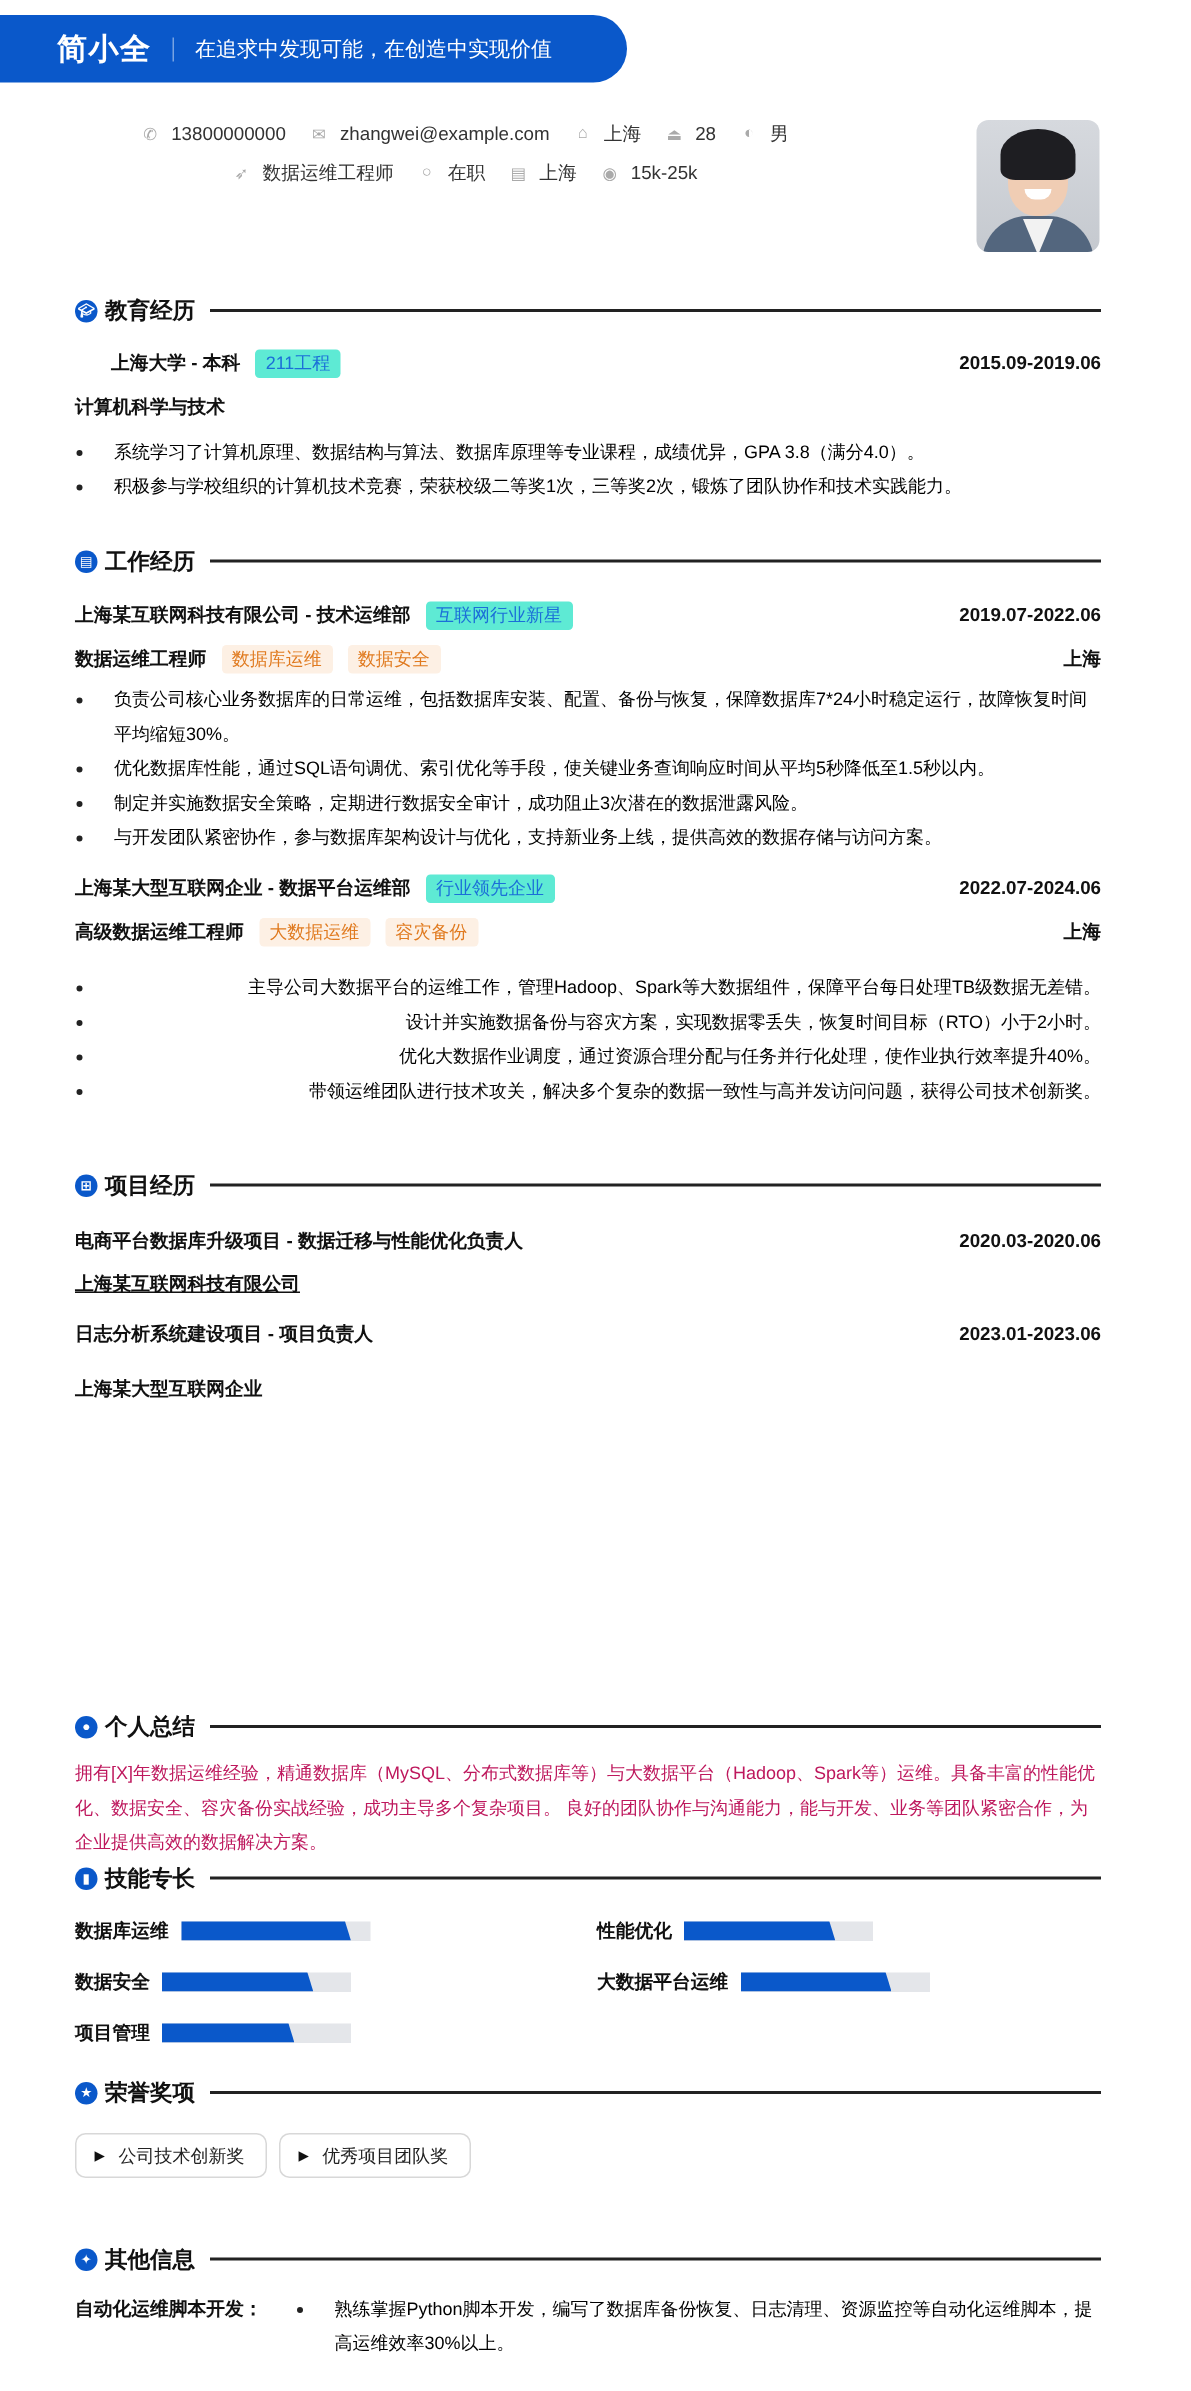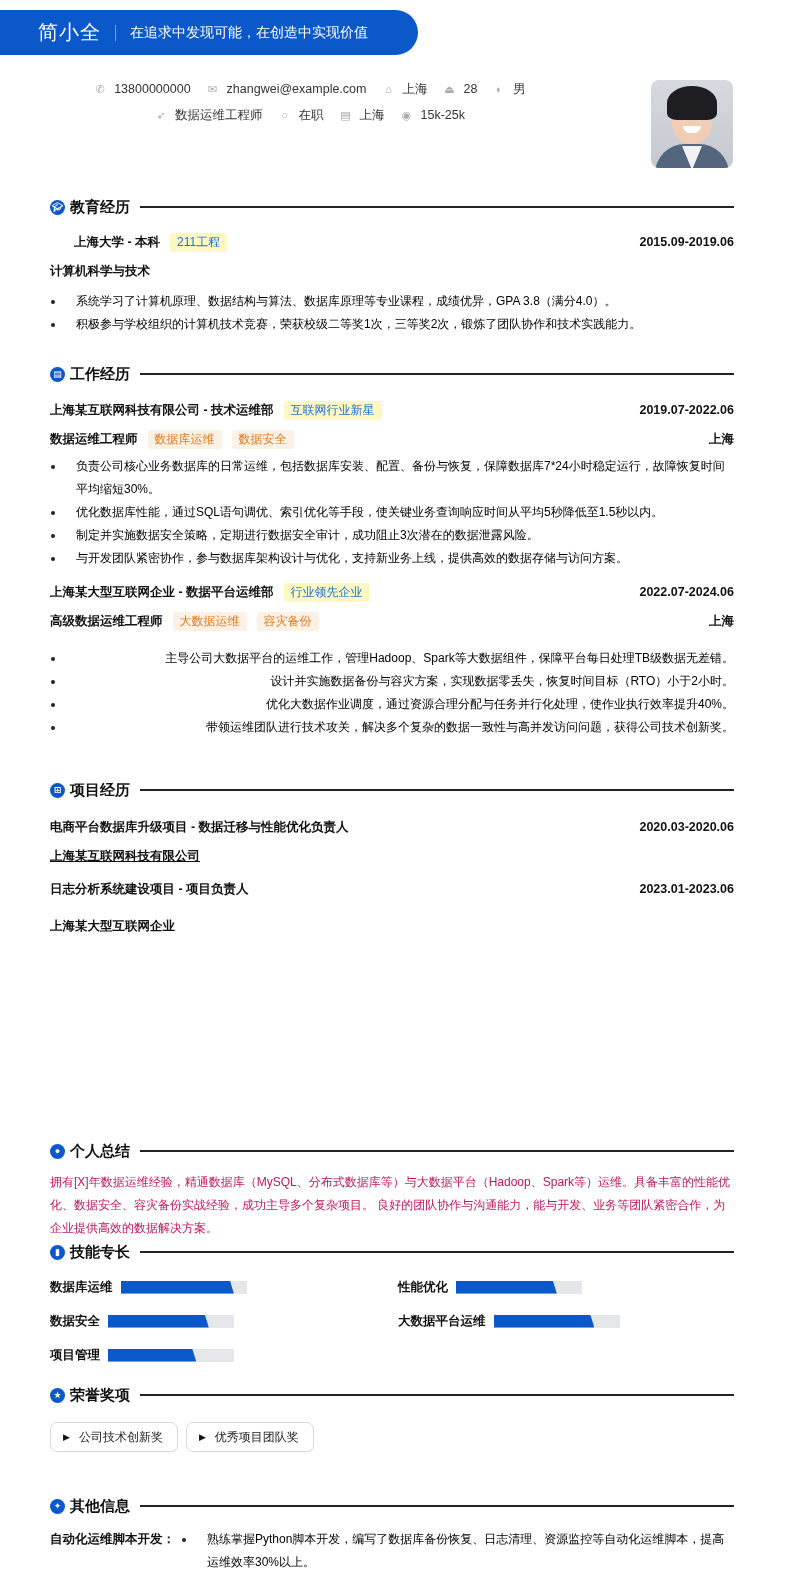--- a/index.html
+++ b/index.html
@@ -1,39 +1,39 @@
 <!DOCTYPE html>
 <html><head>
 <meta charset="utf-8">
 <style>
 *{box-sizing:border-box;margin:0;padding:0;}
 body{width:794px;height:1594px;background:#fff;font-family:"Liberation Sans","DejaVu Sans",sans-serif;color:#1f1f1f;position:relative;overflow:hidden;}
 .banner{position:absolute;left:0;top:10px;width:418px;height:45px;background:#0a58ca;border-radius:0 23px 23px 0;display:flex;align-items:center;padding-left:38px;color:#fff;}
-.banner .name{font-size:20px;font-weight:normal;letter-spacing:1px;}
+.banner .name{font-size:20px;font-weight:bold;letter-spacing:1px;}
 .banner .sep{width:1px;height:16px;background:rgba(255,255,255,.45);margin:0 14px 0 14px;}
 .banner .motto{font-size:14px;}
 .info{position:absolute;left:0;top:78px;width:620px;}
 .info-row{display:flex;justify-content:center;align-items:center;font-size:12.5px;color:#333;height:22px;margin-bottom:4px;}
 .info-item{display:flex;align-items:center;margin:0 8px;}
 .info-item .ic{color:#aaa;font-size:11px;margin-right:8px;width:12px;text-align:center;}
 .photo{position:absolute;left:651px;top:80px;width:82px;height:88px;border-radius:8px;background:linear-gradient(#d6d9de,#c5c9cf);overflow:hidden;}
 .photo .hair{position:absolute;left:16px;top:6px;width:50px;height:34px;background:#1e1e22;border-radius:50% 50% 20% 20%;}
 .photo .face{position:absolute;left:21px;top:16px;width:40px;height:48px;background:#f0cdb4;border-radius:45%;}
 .photo .smile{position:absolute;left:32px;top:46px;width:18px;height:7px;background:#fff;border-radius:0 0 9px 9px;}
 .photo .shirt{position:absolute;left:4px;top:64px;width:74px;height:30px;background:#53667e;border-radius:30px 30px 0 0;}
 .photo .tee{position:absolute;left:31px;top:66px;width:20px;height:24px;background:#f2f2f2;clip-path:polygon(0 0,100% 0,50% 100%);}
 .section{position:absolute;left:50px;width:684px;}
 .sec-head{display:flex;align-items:center;height:22px;}
 .sec-ic{width:15px;height:15px;border-radius:50%;background:#0a58ca;color:#fff;font-size:9px;display:flex;align-items:center;justify-content:center;margin-right:5px;font-weight:bold;}
 .sec-title{font-size:15px;font-weight:bold;color:#111;margin-right:10px;white-space:nowrap;}
 .sec-line{flex:1;height:1.5px;background:#222;}
 .row{display:flex;justify-content:space-between;align-items:center;height:22px;font-size:12.5px;font-weight:bold;color:#111;}
 .row .left{display:flex;align-items:center;}
 .tag{font-weight:normal;font-size:12px;padding:1px 7px;border-radius:3px;margin-left:10px;}
-.tag.blue{background:#fef9c3;color:#1b6fd8;}
+.tag.blue{background:#5eead4;color:#1b6fd8;}
 .tag.orange{background:#fdf0e4;color:#e07a1f;}
 ul.bul{list-style:none;font-size:12px;color:#000000;}
 ul.bul li{position:relative;padding-left:26px;line-height:23px;}
 ul.bul li::before{content:"";position:absolute;left:1px;top:10px;width:4px;height:4px;background:#222;border-radius:50%;}
 .para{font-size:12px;line-height:23px;color:#be185d;}
 .skills{display:grid;grid-template-columns:348px 336px;row-gap:12px;}
 .skill{display:flex;align-items:center;height:22px;font-size:12.5px;font-weight:bold;color:#111;}
 .skill .bar{height:13px;background:#e4e6ea;margin-left:8px;position:relative;width:126px;}
 .skill .fill{position:absolute;left:0;top:0;height:13px;background:#0a58ca;clip-path:polygon(0 0,calc(100% - 4px) 0,100% 100%,0 100%);}
 .awards{display:flex;gap:8px;}
@@ -263,19 +263,19 @@
       </div>
   </div>
 </div>
 
 <div class="section" style="top:1495px;">
   <div class="sec-head">
     <span class="sec-ic">✦</span>
     <span class="sec-title">其他信息</span>
     <span class="sec-line"></span>
   </div>
-  <div class="other" style="margin-top:11px;">
+  <div class="other" style="margin-top:11px;gap:16px;">
     <span class="lbl">自动化运维脚本开发：</span>
     <ul class="bul">
       <li>熟练掌握Python脚本开发，编写了数据库备份恢复、日志清理、资源监控等自动化运维脚本，提高运维效率30%以上。</li>
     </ul>
   </div>
 </div>
 
 </body></html>

